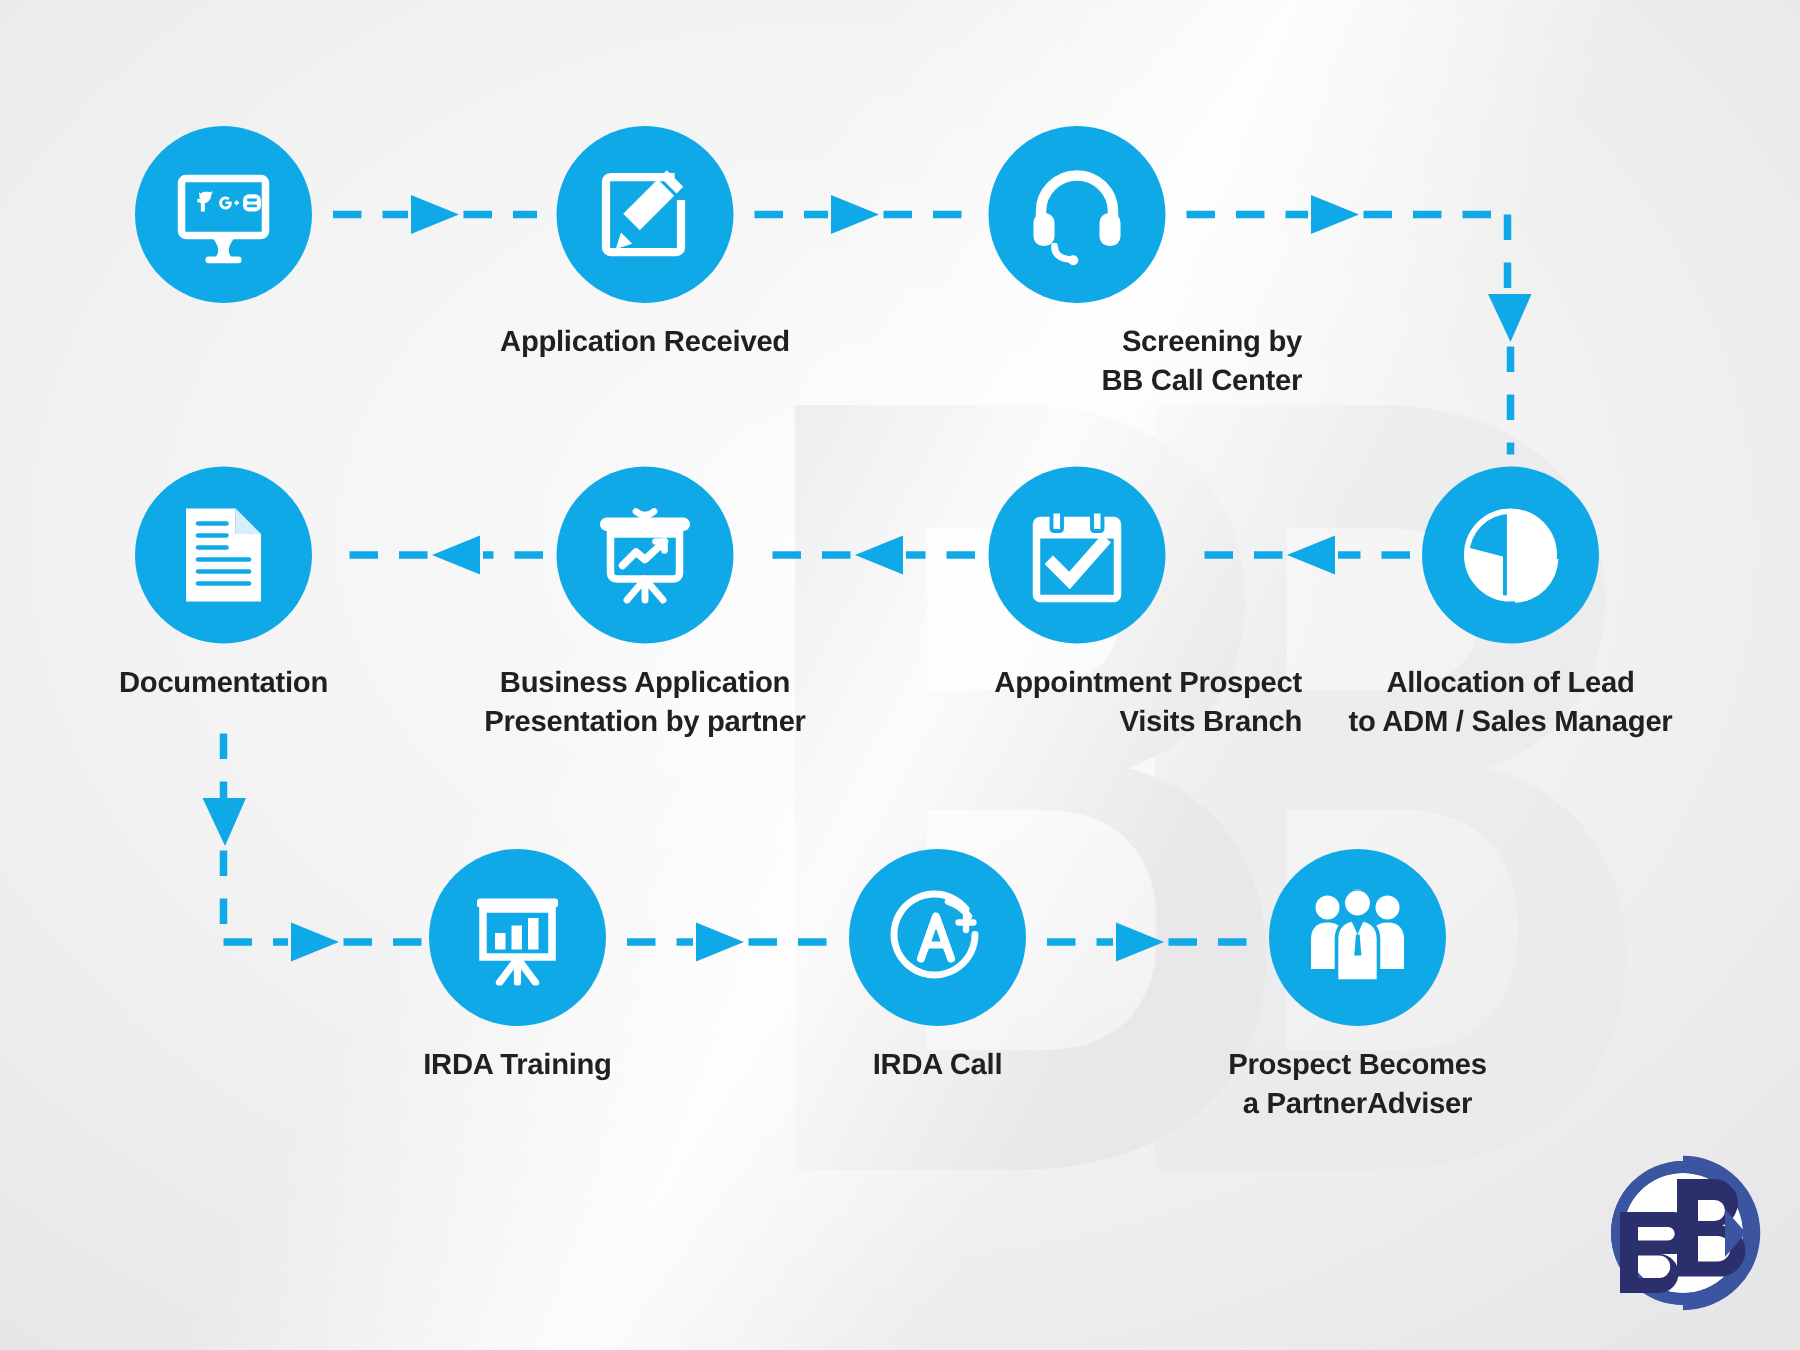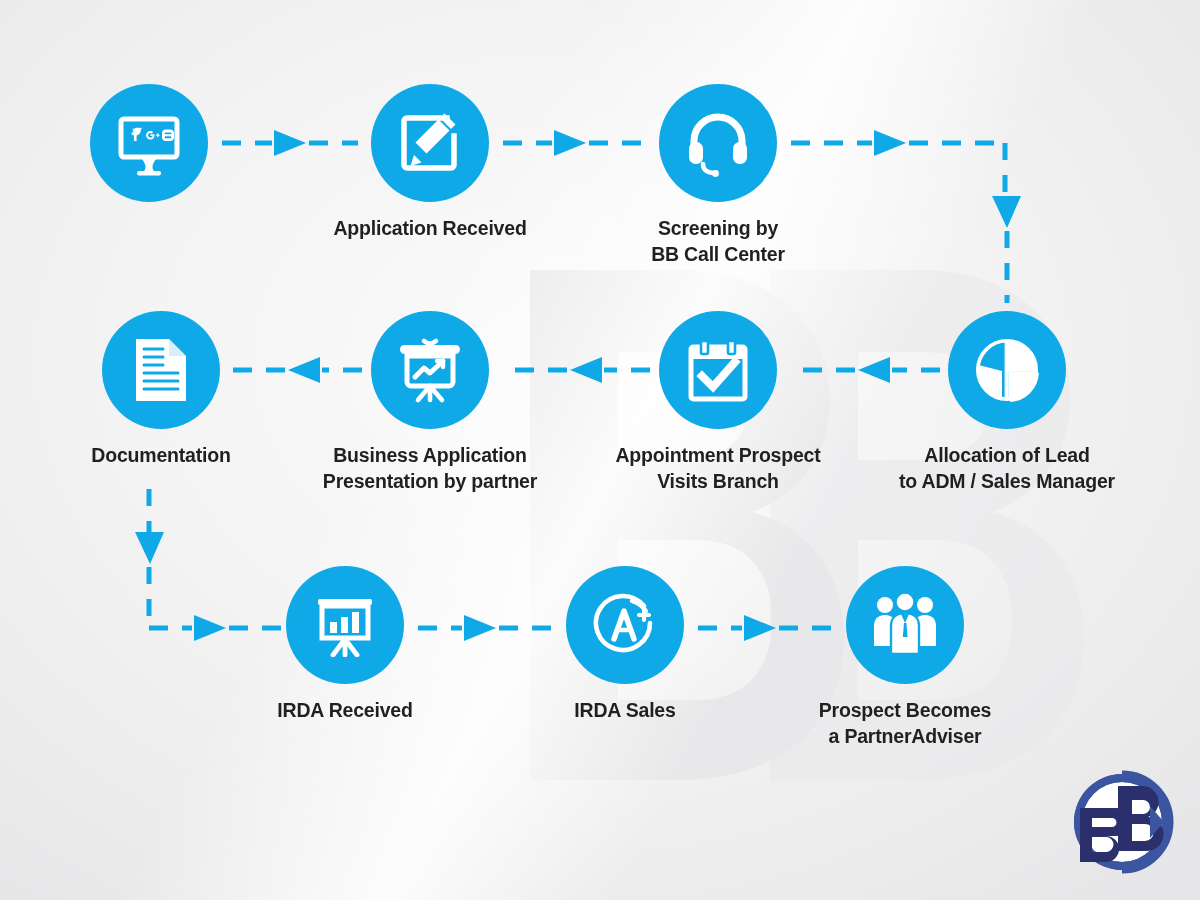--- a/index.html
+++ b/index.html
@@ -164,21 +164,21 @@
         <g transform="rotate(0 0 0)">
           <path d="M47.5 3.5 l11 11 -4.5 4.5 -11-11z" fill="#fff"></path>
           <path d="M41.5 9.5 l11 11 -23 23 -11-11z" fill="#fff"></path>
           <path d="M17 45 l-3.5 11 11-3.5z" fill="#fff"></path>
         </g>
       </svg>
     </div>
     <div class="caption">Application Received</div>
   </div>
 
-  <div class="node" style="left:718px;top:84px;">
+  <div class="node" style="left:718px;top:84px;text-align:right;">
     <div class="disc">
       <svg width="68" height="68" viewBox="0 0 68 68">
         <path d="M10 40 V32 a24 24 0 0 1 48 0 V40" fill="none" stroke="#fff" stroke-width="7" stroke-linecap="round"></path>
         <rect x="5" y="33" width="14" height="22" rx="6.5" fill="#fff"></rect>
         <rect x="49" y="33" width="14" height="22" rx="6.5" fill="#fff"></rect>
         <path d="M19 55 q0 8 10 9" fill="none" stroke="#fff" stroke-width="4.5" stroke-linecap="round"></path>
         <circle cx="31.5" cy="64.5" r="3.4" fill="#fff"></circle>
       </svg>
     </div>
     <div class="caption">Screening by
@@ -203,21 +203,21 @@
           <path d="M33 33 L33 63"></path>
         </g>
         <path d="M4.6 28 A29 29 0 0 0 28 61.6 L28 34 Z" fill="#fff"></path>
         <circle cx="33" cy="33" r="29.2" fill="none" stroke="#fff" stroke-width="3.6"></circle>
       </svg>
     </div>
     <div class="caption">Allocation of Lead
 to ADM / Sales Manager</div>
   </div>
 
-  <div class="node" style="left:718px;top:311px;">
+  <div class="node" style="left:718px;top:311px;text-align:right;">
     <div class="disc">
       <svg width="66" height="66" viewBox="0 0 66 66">
         <rect x="16" y="4" width="7" height="13" rx="1.5" fill="#fff"></rect>
         <rect x="43" y="4" width="7" height="13" rx="1.5" fill="#fff"></rect>
         <rect x="6" y="10" width="54" height="52" rx="2.5" fill="none" stroke="#fff" stroke-width="5"></rect>
         <rect x="6" y="10" width="54" height="12" fill="#fff"></rect>
         <rect x="16" y="4" width="7" height="13" rx="1.5" fill="#fff" stroke="#10a9e8" stroke-width="2.6"></rect>
         <rect x="43" y="4" width="7" height="13" rx="1.5" fill="#fff" stroke="#10a9e8" stroke-width="2.6"></rect>
         <path d="M17 39 L28 50 L50 25" fill="none" stroke="#fff" stroke-width="8" stroke-linecap="square" stroke-linejoin="miter"></path>
       </svg>
@@ -234,21 +234,21 @@
         <path d="M11 20 H57 V46 a4 4 0 0 1-4 4 H15 a4 4 0 0 1-4-4 Z" fill="none" stroke="#fff" stroke-width="5"></path>
         <path d="M19 41 L28 32 L34 37 L47 25" fill="none" stroke="#fff" stroke-width="5" stroke-linecap="round" stroke-linejoin="round"></path>
         <path d="M47 25 h-6 m6 0 v6" fill="none" stroke="#fff" stroke-width="4.4" stroke-linecap="round"></path>
         <path d="M34 50 L22 64 M34 50 L46 64 M34 50 V64" fill="none" stroke="#fff" stroke-width="4.6" stroke-linecap="round"></path>
       </svg>
     </div>
     <div class="caption">Business Application
 Presentation by partner</div>
   </div>
 
-  <div class="node" style="left:149px;top:311px;margin-left:12px;">
+  <div class="node" style="left:149px;top:311px;">
     <div class="disc">
       <svg width="56" height="66" viewBox="0 0 56 66">
         <path d="M3 2 H36 L53 19 V64 H3 Z" fill="#fff"></path>
         <path d="M36 2 V19 H53 Z" fill="#10a9e8"></path>
         <path d="M36 2 L53 19 H36 Z" fill="#d7eefb"></path>
         <g stroke="#10a9e8" stroke-width="3" stroke-linecap="round">
           <path d="M11 12 H30"></path>
           <path d="M11 20 H30"></path>
           <path d="M11 28 H30"></path>
           <path d="M11 36 H45"></path>
@@ -266,37 +266,37 @@
         <rect x="5" y="6" width="54" height="6" rx="2" fill="#fff"></rect>
         <rect x="9" y="13" width="46" height="32" fill="none" stroke="#fff" stroke-width="5"></rect>
         <g fill="#fff">
           <rect x="17" y="29" width="7" height="11"></rect>
           <rect x="28" y="24" width="7" height="16"></rect>
           <rect x="39" y="19" width="7" height="21"></rect>
         </g>
         <path d="M32 46 L20 62 M32 46 L44 62 M32 46 V62" fill="none" stroke="#fff" stroke-width="4.8" stroke-linecap="round"></path>
       </svg>
     </div>
-    <div class="caption">IRDA Received</div>
+    <div class="caption">IRDA Training</div>
   </div>
 
   <div class="node" style="left:625px;top:566px;">
     <div class="disc">
       <svg width="66" height="66" viewBox="0 0 66 66">
         <path d="M52 14 A27 27 0 1 0 58 31" fill="none" stroke="#fff" stroke-width="4.6" stroke-linecap="round"></path>
         <path d="M40 9 q9 3 14 10" fill="none" stroke="#fff" stroke-width="4.4" stroke-linecap="round"></path>
         <path d="M22 47 L32 19 L42 47" fill="none" stroke="#fff" stroke-width="5.4" stroke-linecap="round" stroke-linejoin="round"></path>
         <path d="M26 38 H38" fill="none" stroke="#fff" stroke-width="4.6" stroke-linecap="round"></path>
         <g stroke="#fff" stroke-width="4.2" stroke-linecap="round">
           <path d="M47 23 H57"></path>
           <path d="M52 18 V28"></path>
         </g>
       </svg>
     </div>
-    <div class="caption">IRDA Sales</div>
+    <div class="caption">IRDA Call</div>
   </div>
 
   <div class="node" style="left:905px;top:566px;text-align:center;">
     <div class="disc">
       <svg width="66" height="64" viewBox="0 0 66 64">
 
         <circle cx="13" cy="12" r="8" fill="#fff"></circle>
         <path d="M13 22 c-8 0-11 5-11 11 v20 h22 V33 c0-6-3-11-11-11z" fill="#fff"></path>
 
         <circle cx="53" cy="12" r="8" fill="#fff"></circle>

